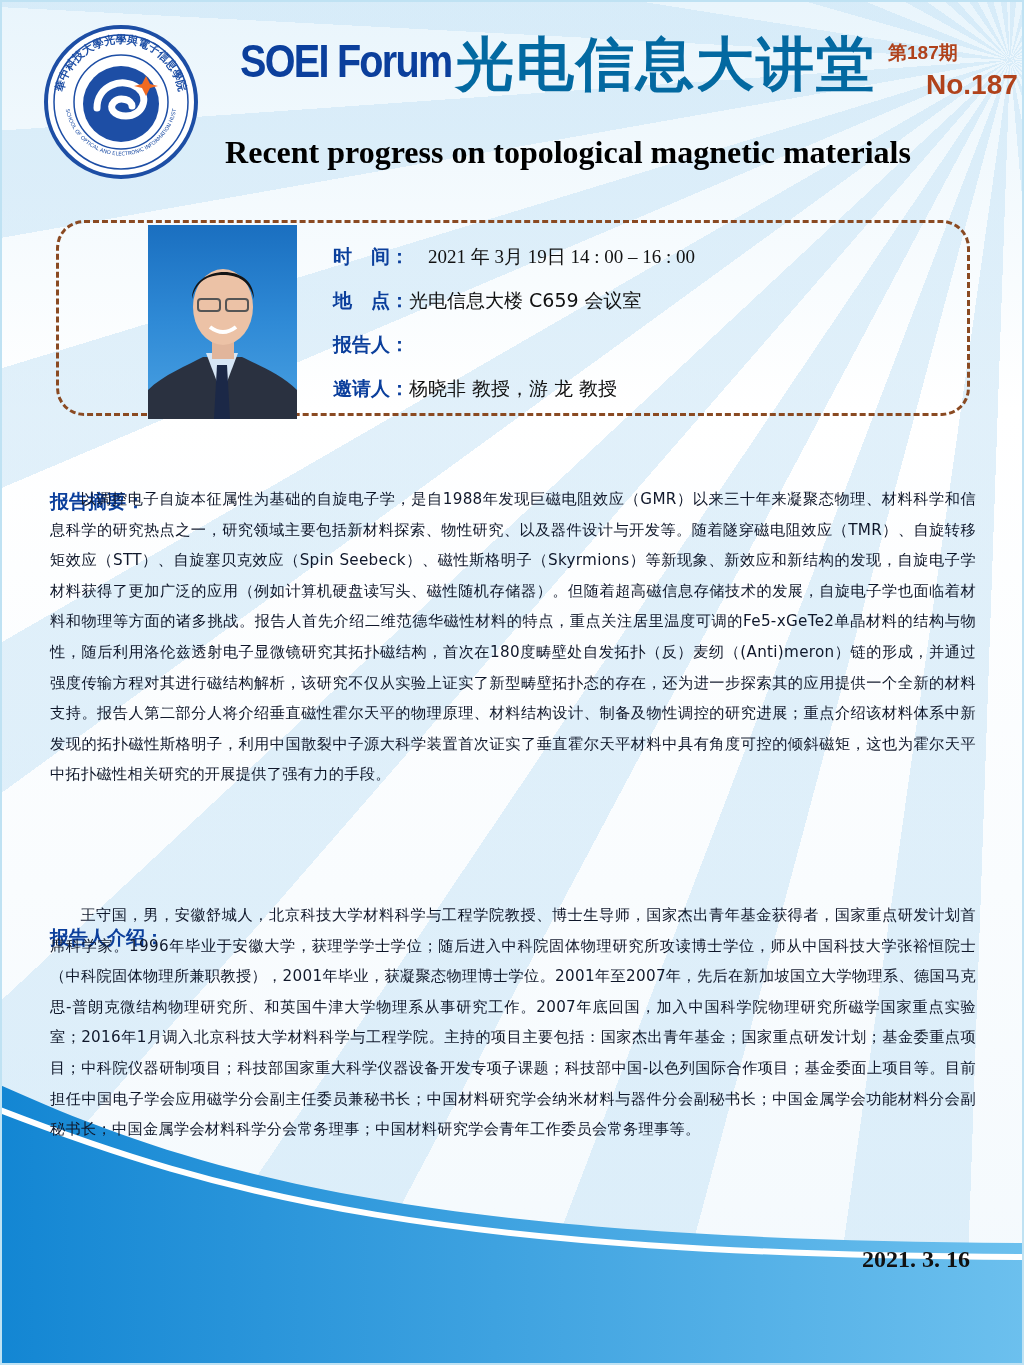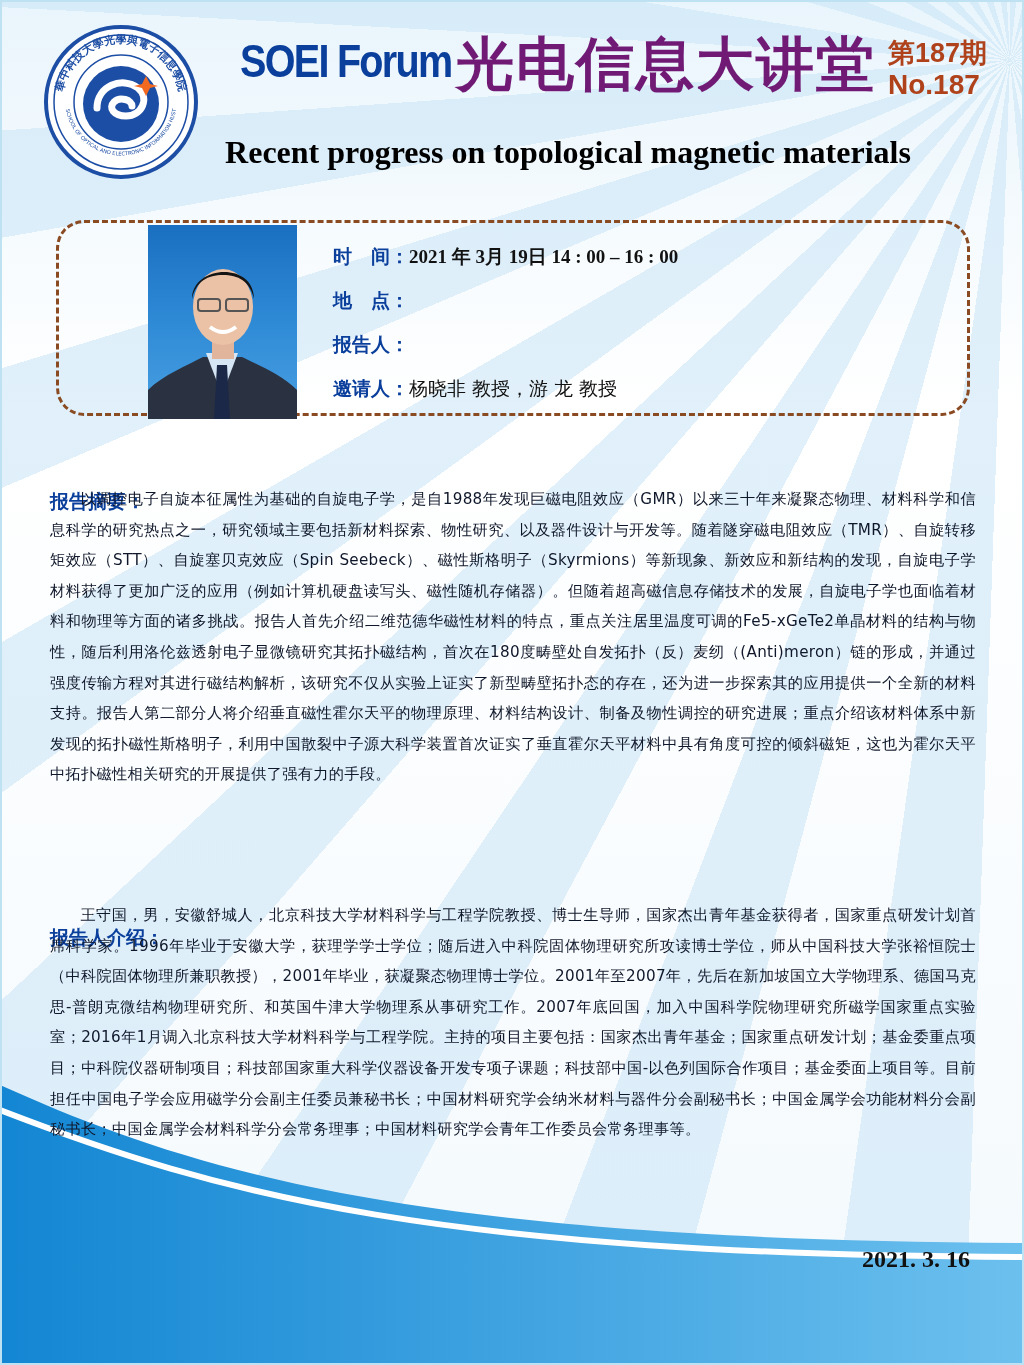--- a/index.html
+++ b/index.html
@@ -29,25 +29,25 @@
   .logo { position: absolute; left: 42px; top: 24px; width: 158px; height: 156px; }
   .title-en {
     position: absolute; left: 240px; top: 34px;
     font-family: "Liberation Sans", sans-serif; font-weight: bold;
     font-size: 46px; color: #0b3f9c; letter-spacing: -2px;
     transform: scaleX(0.86); transform-origin: left center;
   }
   .title-cn {
     position: absolute; left: 456px; top: 26px;
     font-family: "DejaVu Sans", sans-serif; font-weight: bold;
-    font-size: 58px; color: #701a75; letter-spacing: 2px;
+    font-size: 58px; color: #0369a1; letter-spacing: 2px;
   }
   .issue { position: absolute; left: 888px; top: 38px; color: #b0421b; font-weight: bold; font-family: "Liberation Sans", sans-serif; }
-  .issue-cn { font-size: 27px; line-height: 30px; }
-  .issue-no { font-size: 28px; line-height: 34px; }
+  .issue-cn { font-size: 19px; line-height: 30px; }
+  .issue-no { font-size: 28px; line-height: 34px; margin-left: 38px; }
   .subtitle {
     position: absolute; left: 0; width: 1136px; top: 134px; text-align: center;
     font-family: "Liberation Serif", serif; font-weight: bold;
     font-size: 32px; color: #000;
   }
 
   
   .info-box {
     position: absolute; left: 56px; top: 220px; width: 914px; height: 196px;
     border: 3px dashed #8a4a22; border-radius: 28px;
@@ -55,21 +55,21 @@
   .photo {
     position: absolute; left: 148px; top: 225px; width: 149px; height: 194px;
     background: linear-gradient(180deg, #1a6fc0 0%, #2f8ad6 50%, #4aa1e2 100%);
     overflow: hidden;
   }
   .info-lines { position: absolute; left: 333px; top: 244px; }
   .info-row { height: 44px; display: flex; align-items: flex-start; font-size: 19px; }
   .info-label { color: #0b3f9c; font-weight: bold; white-space: pre; text-align: center; }
   .info-sep { color: #0b3f9c; font-weight: bold; }
   .info-value { color: #111; }
-  .info-value.serif { font-family: "Liberation Serif", serif; font-weight: bold; font-size: 19px; }
+  .info-value.serif { font-family: "Liberation Serif", serif; font-weight: normal; font-size: 19px; margin-left: 19px; }
 
   
   .section-head {
     position: absolute; left: 50px; font-size: 19px; font-weight: bold; color: #0b3f9c; margin-top: 40px;
   }
   .para {
     position: absolute; left: 50px; width: 926px;
     font-size: 15.2px; line-height: 30.6px; color: #0f172a; text-align: justify;
     text-indent: 2em; letter-spacing: 0.3px;
   }
@@ -146,20 +146,21 @@
 
   <div class="info-lines">
     <div class="info-row">
       <span class="info-label">时　间</span>
         <span class="info-sep">：</span>
         <span class="info-value serif">2021 年 3月 19日  14 : 00 – 16 : 00</span>
     </div>
     <div class="info-row">
       <span class="info-label">地　点</span>
         <span class="info-sep">：</span>
+        <span class="info-value">光电信息大楼 C659 会议室</span>
     </div>
     <div class="info-row">
       <span class="info-label">报告人</span>
         <span class="info-sep">：</span>
     </div>
     <div class="info-row">
       <span class="info-label">邀请人</span>
         <span class="info-sep">：</span>
         <span class="info-value">杨晓非  教授，游 龙  教授</span>
     </div>

